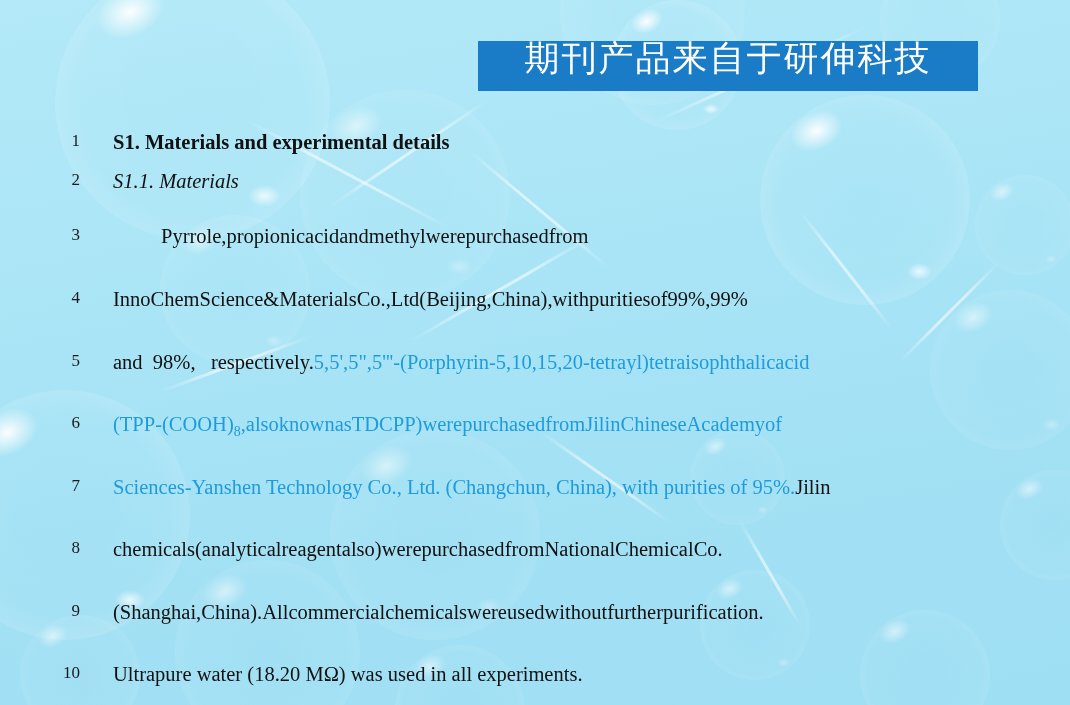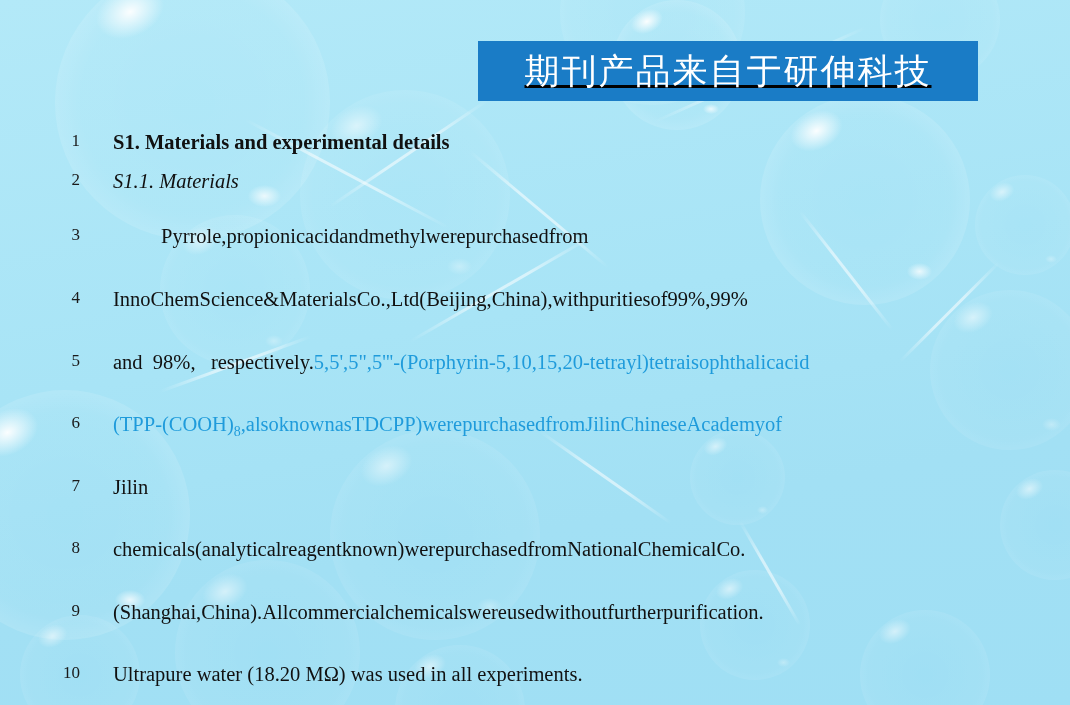--- a/index.html
+++ b/index.html
@@ -59,23 +59,23 @@
     position: absolute;
     height: 3px;
     background: linear-gradient(90deg, rgba(255,255,255,0) 0%, rgba(255,255,255,0.55) 35%, rgba(255,255,255,0.55) 65%, rgba(255,255,255,0) 100%);
     transform-origin: 0 50%;
   }
 
   
   #title-banner {
     position: absolute;
     left: 478px; top: 41px;
-    width: 500px; height: 60px;
+    width: 500px; height: 50px;
     background: #1a7cc6;
-    display: flex; align-items: center; justify-content: center; text-decoration: underline;
+    display: flex; justify-content: center;
   }
   #title-text {
     color: #ffffff;
     font-family: "DejaVu Sans", "Liberation Sans", sans-serif;
     font-size: 35px;
     line-height: 1;
     letter-spacing: 2px;
     white-space: nowrap;
   }
 
@@ -238,33 +238,34 @@
         <span>Academy</span>
         <span>of</span>
       </span>
     </div>
   </div>
 
   <div class="row" style="top:476px">
     <div class="lineno">7</div>
     <div class="ltext">
       <span class="spread">
+        <span class="blue">Sciences-Yanshen Technology Co., Ltd. (Changchun, China), with purities of 95%.</span>
         <span>Jilin</span>
       </span>
     </div>
   </div>
 
   <div class="row" style="top:538px">
     <div class="lineno">8</div>
     <div class="ltext">
       <span class="spread">
         <span>chemicals</span>
         <span>(analytical</span>
         <span>reagent</span>
-        <span>known)</span>
+        <span>also)</span>
         <span>were</span>
         <span>purchased</span>
         <span>from</span>
         <span>National</span>
         <span>Chemical</span>
         <span>Co.</span>
       </span>
     </div>
   </div>
 

